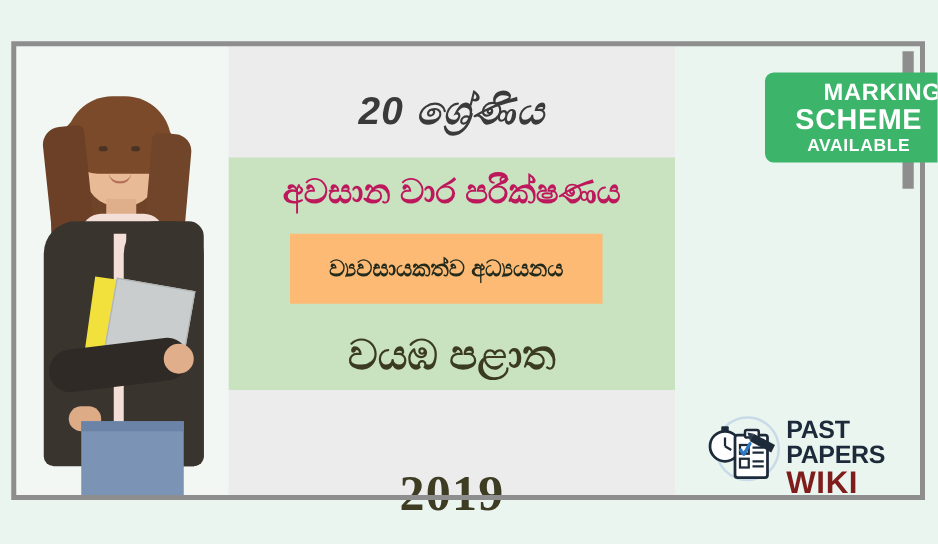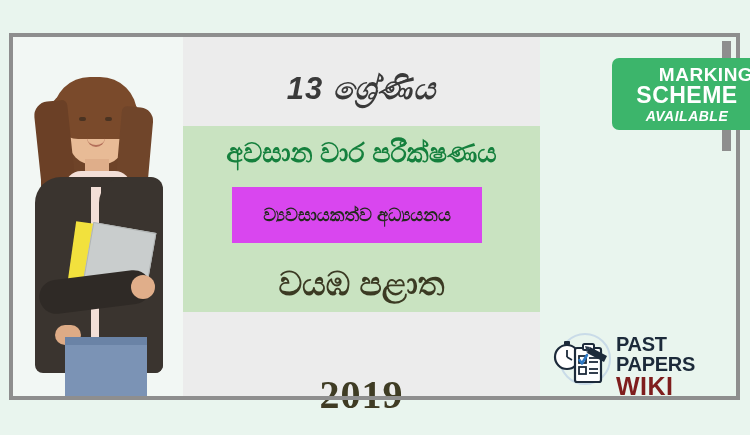--- a/index.html
+++ b/index.html
@@ -36,27 +36,27 @@
     display:flex;align-items:center;justify-content:center;
     font-style:italic;font-weight:bold;
     font-size:31px;color:#3a3a3a;
     letter-spacing:1px;
     white-space:nowrap;
   }
   
   .exam-title{
     position:absolute;left:183px;top:130px;width:357px;height:46px;
     display:flex;align-items:center;justify-content:center;
-    font-weight:bold;font-size:27px;color:#15803d;
+    font-weight:bold;font-size:27px;color:#be185d;
     white-space:nowrap;
   }
   
   .subject-box{
     position:absolute;left:232px;top:187px;width:250px;height:56px;
-    background:#d946ef;
+    background:#fdba74;
     display:flex;align-items:center;justify-content:center;
   }
   .subject-text{
     font-weight:bold;font-size:18px;color:#232b1d;white-space:nowrap;
   }
   
   .province{
     position:absolute;left:183px;top:256px;width:357px;height:56px;
     display:flex;align-items:center;justify-content:center;
     font-weight:bold;font-size:33px;color:#3b3a23;
@@ -78,25 +78,25 @@
   }
   .badge{
     position:absolute;left:612px;top:58px;width:150px;height:72px;
     background:#3cb56b;
     border-radius:7px;
     display:flex;flex-direction:column;align-items:center;justify-content:center;
     color:#ffffff;text-align:center;line-height:1.02;
   }
   .badge .l1{font-size:19px;font-weight:bold;letter-spacing:.5px;margin-left:38px;}
   .badge .l2{font-size:23px;font-weight:bold;letter-spacing:.5px;}
-  .badge .l3{font-size:14px;font-weight:bold;letter-spacing:.5px;margin-top:1px;font-style:italic;}
+  .badge .l3{font-size:14px;font-weight:bold;letter-spacing:.5px;margin-top:1px;}
 
   
   .logo{
-    position:absolute;left:552px;top:328px;width:168px;height:62px;
+    position:absolute;left:565px;top:328px;width:168px;height:62px;
   }
   .logo-mark{position:absolute;left:0;top:2px;width:62px;height:58px;}
   .logo-type{position:absolute;left:64px;top:6px;width:104px;}
   .logo-type .t1{
     font-size:20px;font-weight:bold;color:#1c2a3a;letter-spacing:-.3px;line-height:20px;
   }
   .logo-type .t2{
     font-size:25px;font-weight:bold;color:#7f1d1d;letter-spacing:.5px;line-height:25px;
   }
 
@@ -205,21 +205,21 @@
     <div class="st-arm"></div>
     <div class="st-hand"></div>
     <div class="st-hand2"></div>
     <div class="st-jeans"></div>
     <div class="st-belt"></div>
   </div>
 
   <div class="center-panel"></div>
   <div class="green-band"></div>
 
-  <div class="grade-line">13 ශ්‍රේණිය</div>
+  <div class="grade-line">20 ශ්‍රේණිය</div>
   <div class="exam-title">අවසාන වාර පරීක්ෂණය</div>
 
   <div class="subject-box">
     <span class="subject-text">ව්‍යවසායකත්ව අධ්‍යයනය</span>
   </div>
 
   <div class="province">වයඹ පළාත</div>
   <div class="year">2019</div>
 
   <div class="frame"></div>

